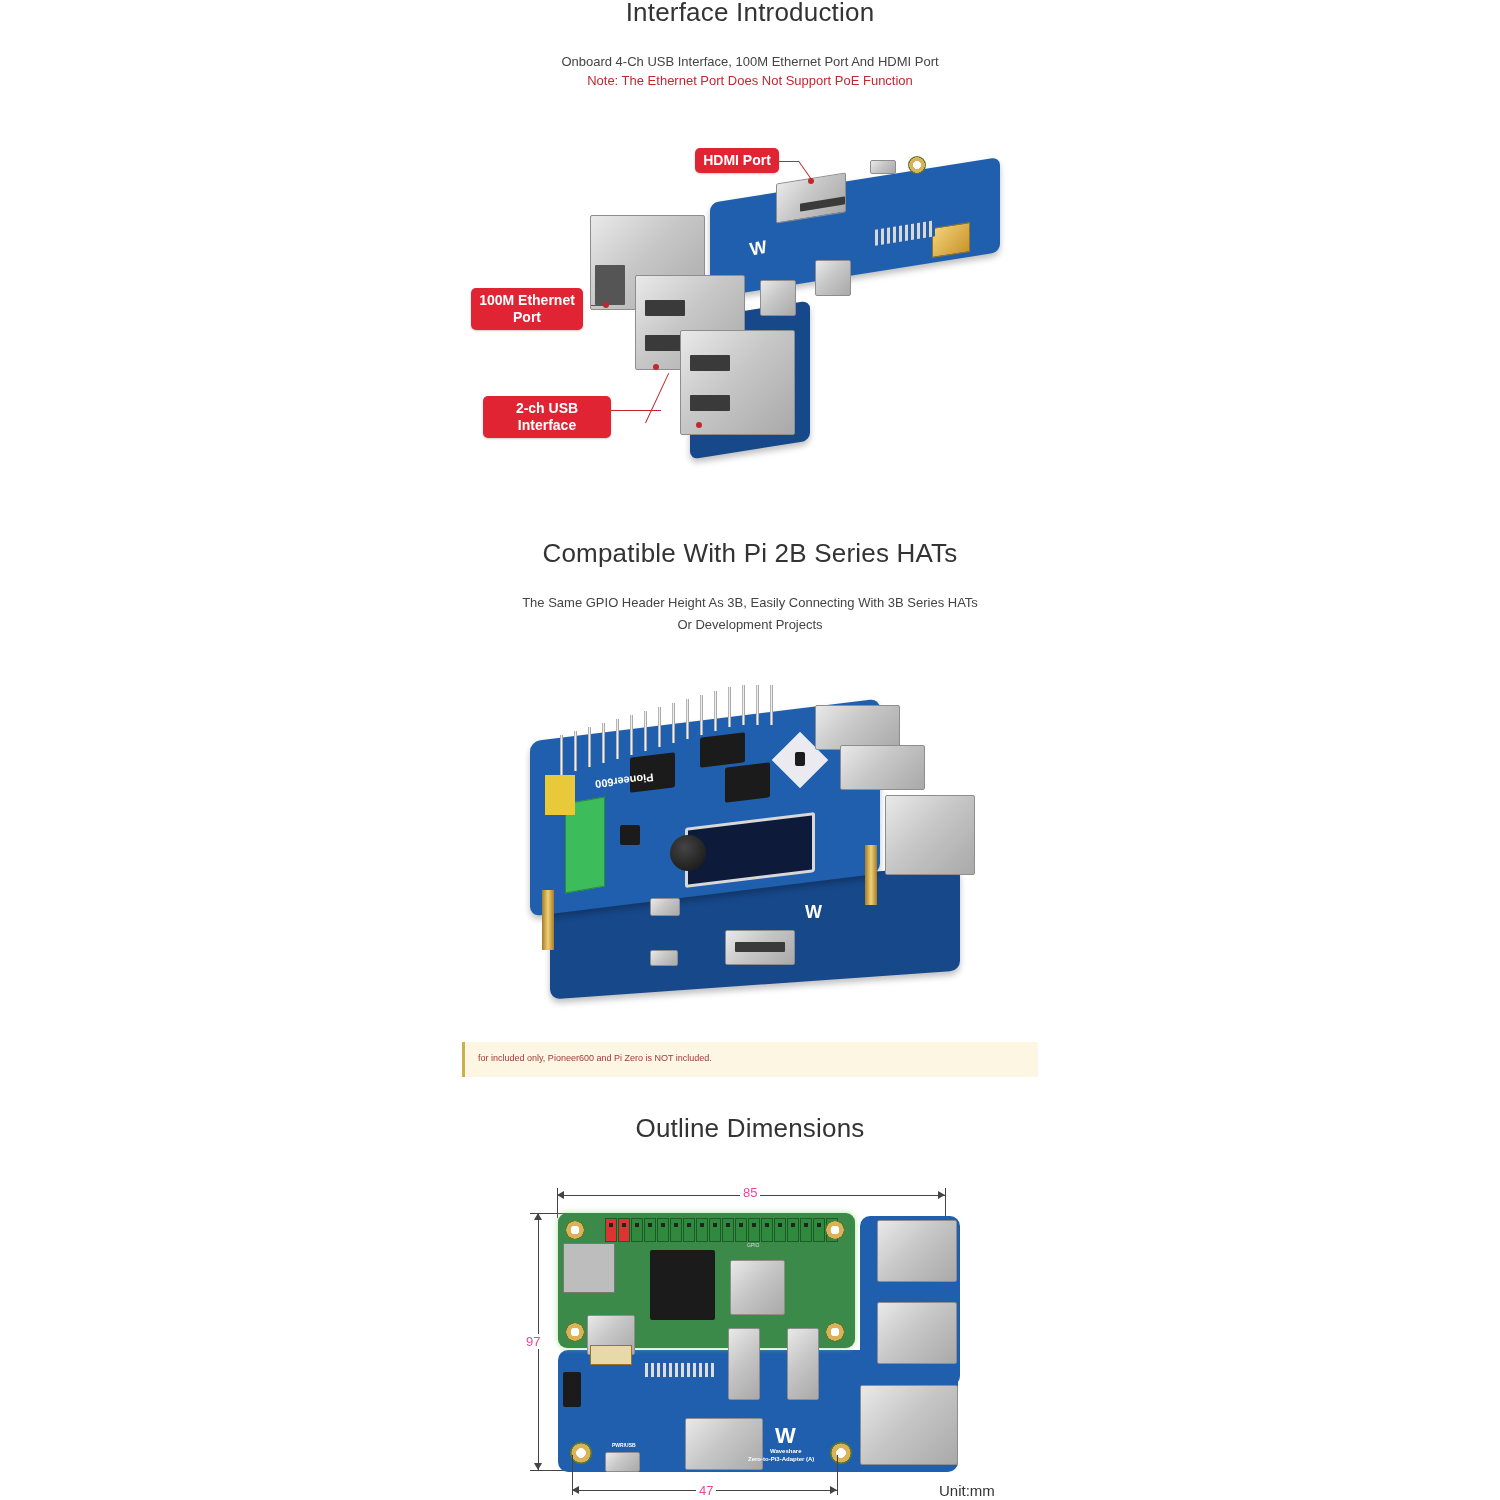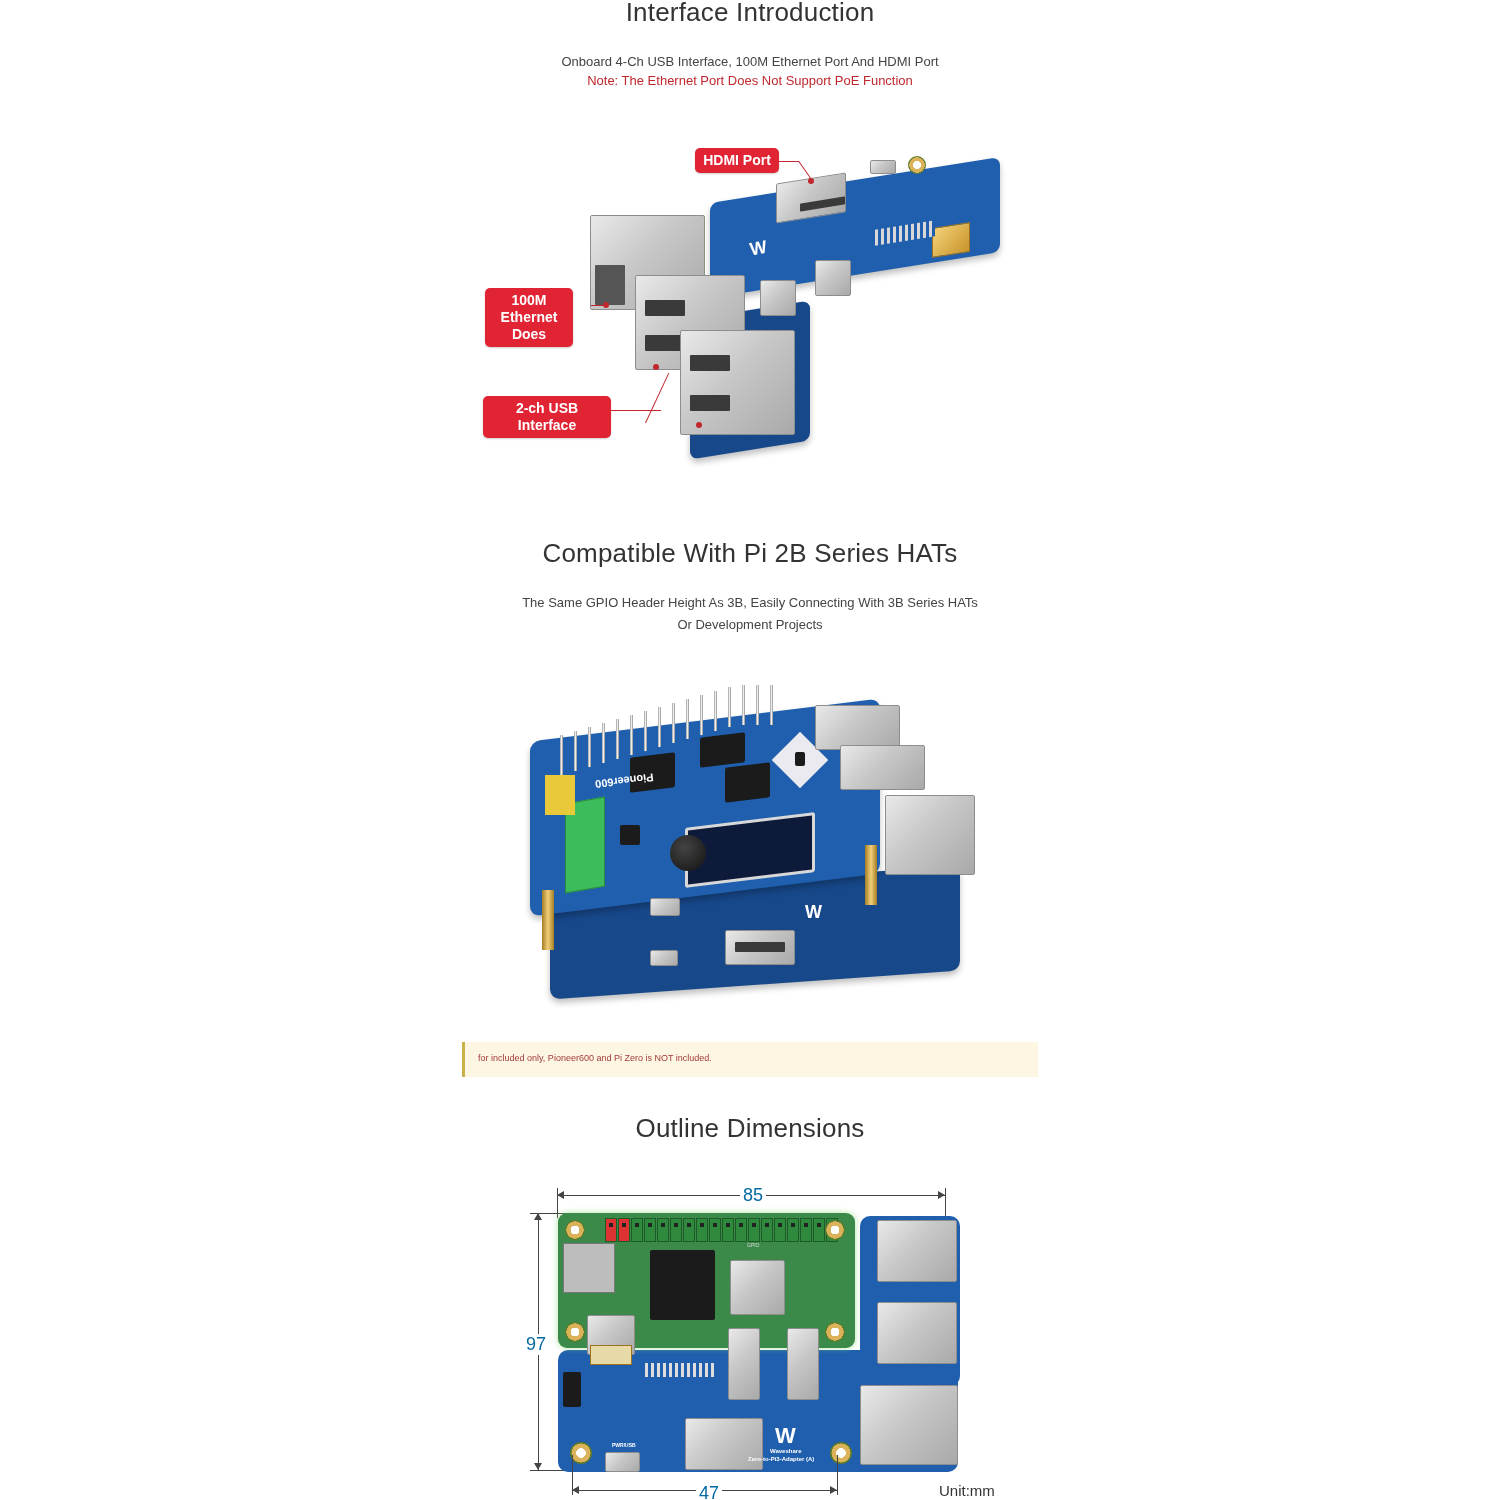--- a/index.html
+++ b/index.html
@@ -34,21 +34,21 @@
   .terminal { position: absolute; background: #3cbc5a; border: 1px solid #2a8a3f; }
   .buzzer { position: absolute; border-radius: 50%; background: radial-gradient(circle at 40% 35%, #444, #111); }
 
   
   .notice { left: 462px; top: 1042px; width: 576px; height: 35px; background: #fdf6e3; border-left: 3px solid #c9b24b; }
   .notice-text { position: absolute; left: 13px; top: 11px; font-size: 9px; color: #a33a3a; }
 
   
   .fig3 { left: 520px; top: 1180px; width: 490px; height: 320px; }
   .dim-line { position: absolute; background: #444; }
-  .dim-label { position: absolute; font-size: 18px; color: #0369a1; background: #fff; padding: 0 3px; }
+  .dim-label { position: absolute; font-size: 13px; color: #ec4899; background: #fff; padding: 0 3px; }
   .arrow-l, .arrow-r, .arrow-u, .arrow-d { position: absolute; width: 0; height: 0; }
   .arrow-l { border-top: 4px solid transparent; border-bottom: 4px solid transparent; border-right: 7px solid #444; }
   .arrow-r { border-top: 4px solid transparent; border-bottom: 4px solid transparent; border-left: 7px solid #444; }
   .arrow-u { border-left: 4px solid transparent; border-right: 4px solid transparent; border-bottom: 7px solid #444; }
   .arrow-d { border-left: 4px solid transparent; border-right: 4px solid transparent; border-top: 7px solid #444; }
   .pizero { position: absolute; background: #3c8a4a; border-radius: 9px; box-shadow: 0 0 6px rgba(140,220,120,0.7); }
   .gpio-pin { position: absolute; width: 12px; height: 24px; background: #2f8a3e; border: 1px solid #1c5a26; }
   .gpio-pin::after { content: ""; position: absolute; left: 3px; top: 4px; width: 4px; height: 4px; background: #222; }
   .sd { position: absolute; background: #bdbdbd; border: 1px solid #777; }
 </style>
@@ -89,23 +89,23 @@
   <div class="metal-slot" style="left:220px; top:225px; width:40px; height:16px;"></div>
   <div class="metal-slot" style="left:220px; top:265px; width:40px; height:16px;"></div>
 
   <div class="callout" style="left:225px; top:18px; width:84px;">
     <span>HDMI Port</span>
   </div>
   <div class="leader" style="left:309px; top:31px; width:20px; height:1px;"></div>
   <div class="leader" style="left:328px; top:31px; width:1px; height:22px; transform:rotate(-35deg); transform-origin:top;"></div>
   <div class="dot" style="left:338px; top:48px;"></div>
 
-  <div class="callout" style="left:15px; top:158px; width:88px;">
+  <div class="callout" style="left:1px; top:158px; width:112px;">
     <div>100M Ethernet</div>
-    <div>Does</div>
+    <div>Port</div>
   </div>
   <div class="leader" style="left:121px; top:175px; width:14px; height:1px;"></div>
   <div class="dot" style="left:133px; top:172px;"></div>
 
   <div class="callout" style="left:13px; top:266px; width:128px;">
     <span>2-ch USB Interface</span>
   </div>
   <div class="leader" style="left:141px; top:280px; width:50px; height:1px;"></div>
   <div class="leader" style="left:175px; top:238px; width:1px; height:55px; transform:rotate(25deg); transform-origin:bottom;"></div>
   <div class="dot" style="left:183px; top:234px;"></div>

